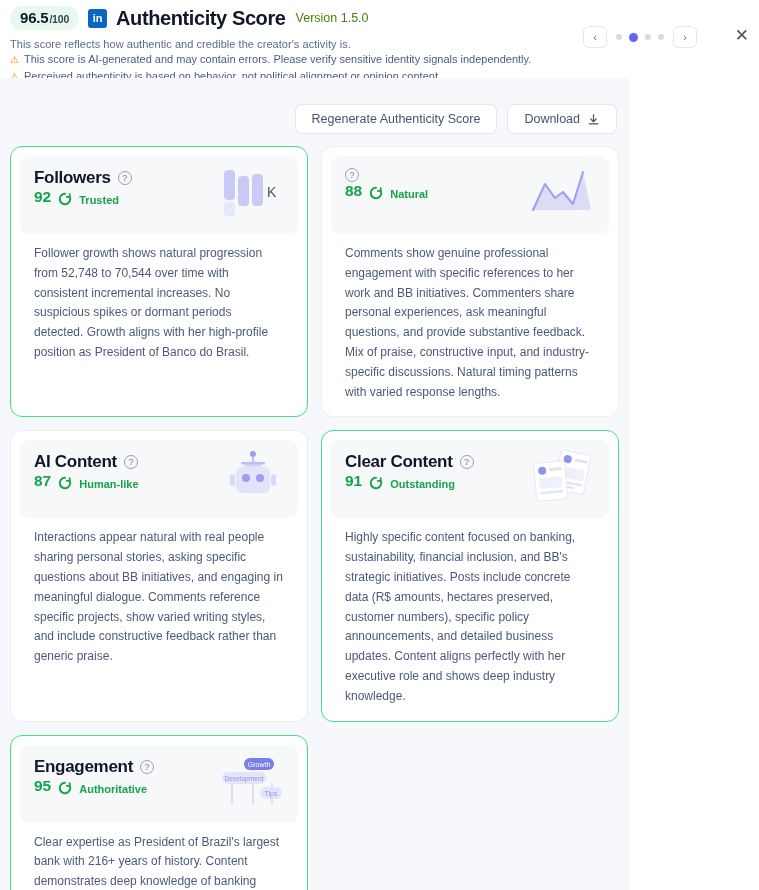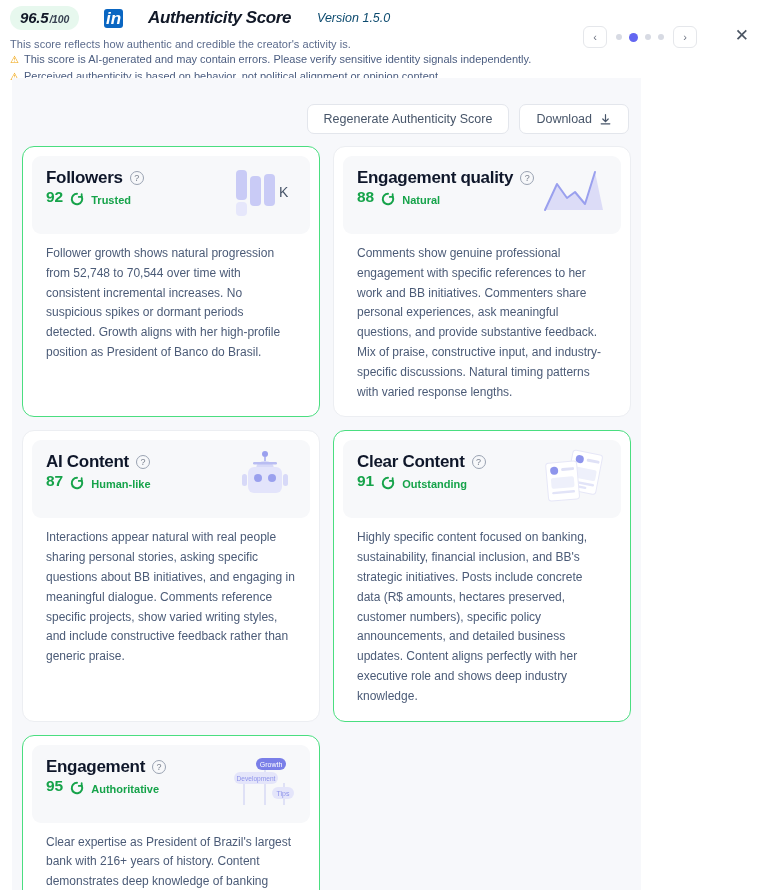--- a/index.html
+++ b/index.html
@@ -6,55 +6,55 @@
   html, body {
     width: 759px; height: 890px;
     font-family: "Liberation Sans", sans-serif;
     background: #ffffff;
     overflow: hidden;
   }
   .page { position: relative; width: 759px; height: 890px; background:#fff; }
 
   
   .header { padding: 6px 10px 4px 10px; position: relative; }
-  .title-row { display: flex; align-items: center; gap: 25px; font-style: italic; }
+  .title-row { display: flex; align-items: center; gap: 9px; }
   .score-pill {
     background: #e7f8ee; color: #111827;
     border-radius: 999px; padding: 3px 10px 4px;
     font-size: 15px; font-weight: 600; letter-spacing: -.2px;
     display: flex; align-items: baseline; gap: 1px;
   }
   .score-pill .den { font-size: 10.5px; font-weight: 600; color:#374151; }
   .li-icon {
     width: 19px; height: 19px; border-radius: 3px; background: #0a66c2;
-    color:#fff; font-size: 17px; font-weight: 700; line-height: 19px;
+    color:#fff; font-size: 11px; font-weight: 700; line-height: 19px;
     text-align: center; font-family:"Liberation Sans", sans-serif;
   }
-  .app-title { font-size: 17px; font-weight: 700; color:#111827; letter-spacing:-.4px; }
-  .version { font-size: 12.5px; color:#0c4a6e; font-weight: 400; margin-left:1px; }
+  .app-title { font-size: 20px; font-weight: 700; color:#111827; letter-spacing:-.4px; }
+  .version { font-size: 12.5px; color:#4d7c0f; font-weight: 400; margin-left:1px; }
 
   .subtitle { font-size: 11px; color:#5b6b8c; margin-top: 8px; letter-spacing:.05px; }
   .warn-line { font-size: 11px; color:#4b5d80; margin-top: 3px; display:flex; gap:5px; align-items:flex-start; }
   .warn-ico { color:#f0a30a; font-size: 10px; line-height: 14px; }
 
   
   .pager { position:absolute; right: 62px; top: 26px; display:flex; align-items:center; gap: 9px; }
   .pbtn {
     width: 24px; height: 22px; border:1px solid #e5e7eb; border-radius: 6px;
     background:#fff; color:#6b7280; font-size: 11px; line-height: 20px; text-align:center;
     cursor:pointer;
   }
   .dots { display:flex; gap:7px; align-items:center; }
   .dot { width: 6px; height: 6px; border-radius:50%; background:#d7dae3; }
   .dot.active { width: 9px; height: 9px; background:#6366f1; }
   .close-x { position:absolute; right: 10px; top: 27px; font-size: 17px; color:#4b5563; cursor:pointer; line-height:1; }
 
   
   .panel {
-    position:absolute; left:12px; top:78px; width:629px; height:812px;
+    position:absolute; left:0; top:78px; width:629px; height:812px;
     background:#f7f8fb; padding: 10px 10px 12px;
   }
   .actions { display:flex; justify-content:flex-end; gap:10px; margin: 16px 2px 12px 0; }
   .btn {
     background:#fff; border:1px solid #e3e6ec; border-radius: 7px;
     padding: 7px 16px; font-size: 12.5px; color:#475569; cursor:pointer;
     display:flex; align-items:center; gap:7px;
   }
 
   .grid { display:grid; grid-template-columns: 1fr 1fr; gap: 13px; }
@@ -164,21 +164,20 @@
             <rect x="32" y="10" width="11" height="32" rx="4" fill="#c9cbf6"></rect>
             <text x="47" y="33" font-family="Liberation Sans, sans-serif" font-size="14" fill="#475569">K</text>
           </svg>
         </div>
         <div class="card-body">Follower growth shows natural progression from 52,748 to 70,544 over time with consistent incremental increases. No suspicious spikes or dormant periods detected. Growth aligns with her high-profile position as President of Banco do Brasil.</div>
       </div>
 
       <div class="card">
         <div class="card-head">
           <div class="card-title">
-            <span class="h">Engagement quality</span>
             <span class="qmark">?</span>
           </div>
           <div class="score-row">
             <span class="score-num">88</span>
             <svg class="ring" viewBox="0 0 24 24">
               <path d="M12 3a9 9 0 1 0 8.2 5.3" fill="none" stroke="#16a34a" stroke-width="3.4" stroke-linecap="round"></path>
               <path d="M20 3.5v5h-5" fill="none" stroke="#16a34a" stroke-width="3" stroke-linecap="round" stroke-linejoin="round"></path>
             </svg>
             <span class="score-label">Natural</span>
           </div>

